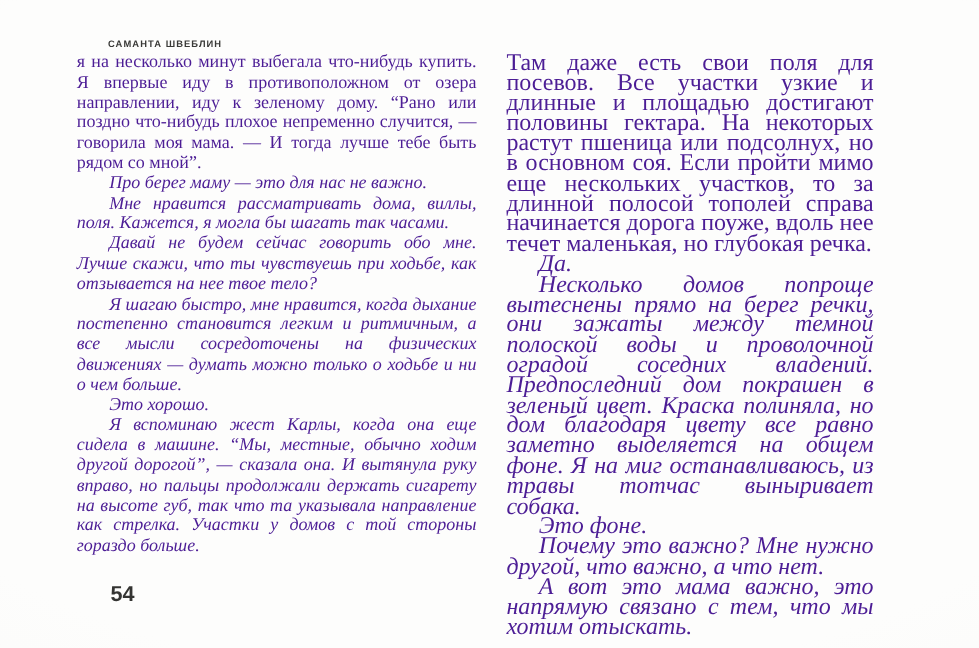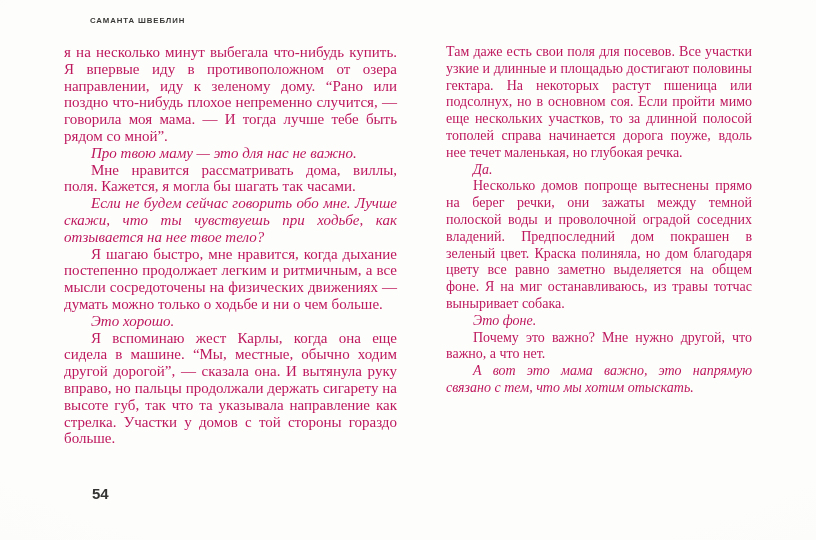--- a/index.html
+++ b/index.html
@@ -15,63 +15,63 @@
 
   .running-head {
     position:absolute;
     font-family:"Liberation Sans", "DejaVu Sans", sans-serif;
     font-weight:bold;
     font-size:7.8px;
     letter-spacing:0.9px;
     color:#393937;
     white-space:nowrap;
   }
-  .running-head.left  { left:90px;  top:16px; }
+  .running-head.left  { left:90px;  top:32px; }
 
   .body-text {
     position:absolute;
     top:44px;
-    color:#be185d;
+    color:#4c1d95;
     hyphens:auto;
     -webkit-hyphens:auto;
   }
   .body-text.left  { left:64px;  width:333px; font-size:15px;   line-height:16.8px; }
-  .body-text.right { left:446px; width:306px; font-size:14px; line-height:16.8px; }
+  .body-text.right { left:422px; width:306px; font-size:20px; line-height:16.8px; }
 
   .body-text p {
     margin:0;
     text-align:justify;
   }
-  .body-text p.indent { text-indent:27px; }
+  .body-text p.indent { text-indent:27px;font-style:italic; }
   .body-text p.italic { font-style:italic; }
 
   .folio {
     position:absolute;
     top:485px;
     font-family:"Liberation Sans", "DejaVu Sans", sans-serif;
     font-weight:bold;
-    font-size:15px;
+    font-size:18px;
     color:#343432;
   }
   .folio.left  { left:92px; }
 </style>
 </head>
 <body>
 
 <div class="page-region">
 
   <div class="running-head left">САМАНТА ШВЕБЛИН</div>
 
   <div class="body-text left">
 
   <p>я на несколько минут выбегала что-нибудь купить. Я впервые иду в противоположном от озера направлении, иду к зеленому дому. “Рано или поздно что-нибудь плохое непременно случится, — говорила моя мама. — И тогда лучше тебе быть рядом со мной”.</p>
-      <p class="italic indent">Про твою маму — это для нас не важно.</p>
+      <p class="italic indent">Про берег маму — это для нас не важно.</p>
       <p class="indent">Мне нравится рассматривать дома, виллы, поля. Кажется, я могла бы шагать так часами.</p>
-      <p class="italic indent">Если не будем сейчас говорить обо мне. Лучше скажи, что ты чувствуешь при ходьбе, как отзывается на нее твое тело?</p>
-      <p class="indent">Я шагаю быстро, мне нравится, когда дыхание постепенно продолжает легким и ритмичным, а все мысли сосредоточены на физических движениях — думать можно только о ходьбе и ни о чем больше.</p>
+      <p class="italic indent">Давай не будем сейчас говорить обо мне. Лучше скажи, что ты чувствуешь при ходьбе, как отзывается на нее твое тело?</p>
+      <p class="indent">Я шагаю быстро, мне нравится, когда дыхание постепенно становится легким и ритмичным, а все мысли сосредоточены на физических движениях — думать можно только о ходьбе и ни о чем больше.</p>
       <p class="italic indent">Это хорошо.</p>
       <p class="indent">Я вспоминаю жест Карлы, когда она еще сидела в машине. “Мы, местные, обычно ходим другой дорогой”, — сказала она. И вытянула руку вправо, но пальцы продолжали держать сигарету на высоте губ, так что та указывала направление как стрелка. Участки у домов с той стороны гораздо больше.</p>
     </div>
 
   <div class="folio left">54</div>
 
   <div class="body-text right">
 
   <p>Там даже есть свои поля для посевов. Все участки узкие и длинные и площадью достигают половины гектара. На некоторых растут пшеница или подсолнух, но в основном соя. Если пройти мимо еще нескольких участков, то за длинной полосой тополей справа начинается дорога поуже, вдоль нее течет маленькая, но глубокая речка.</p>
       <p class="italic indent">Да.</p>

